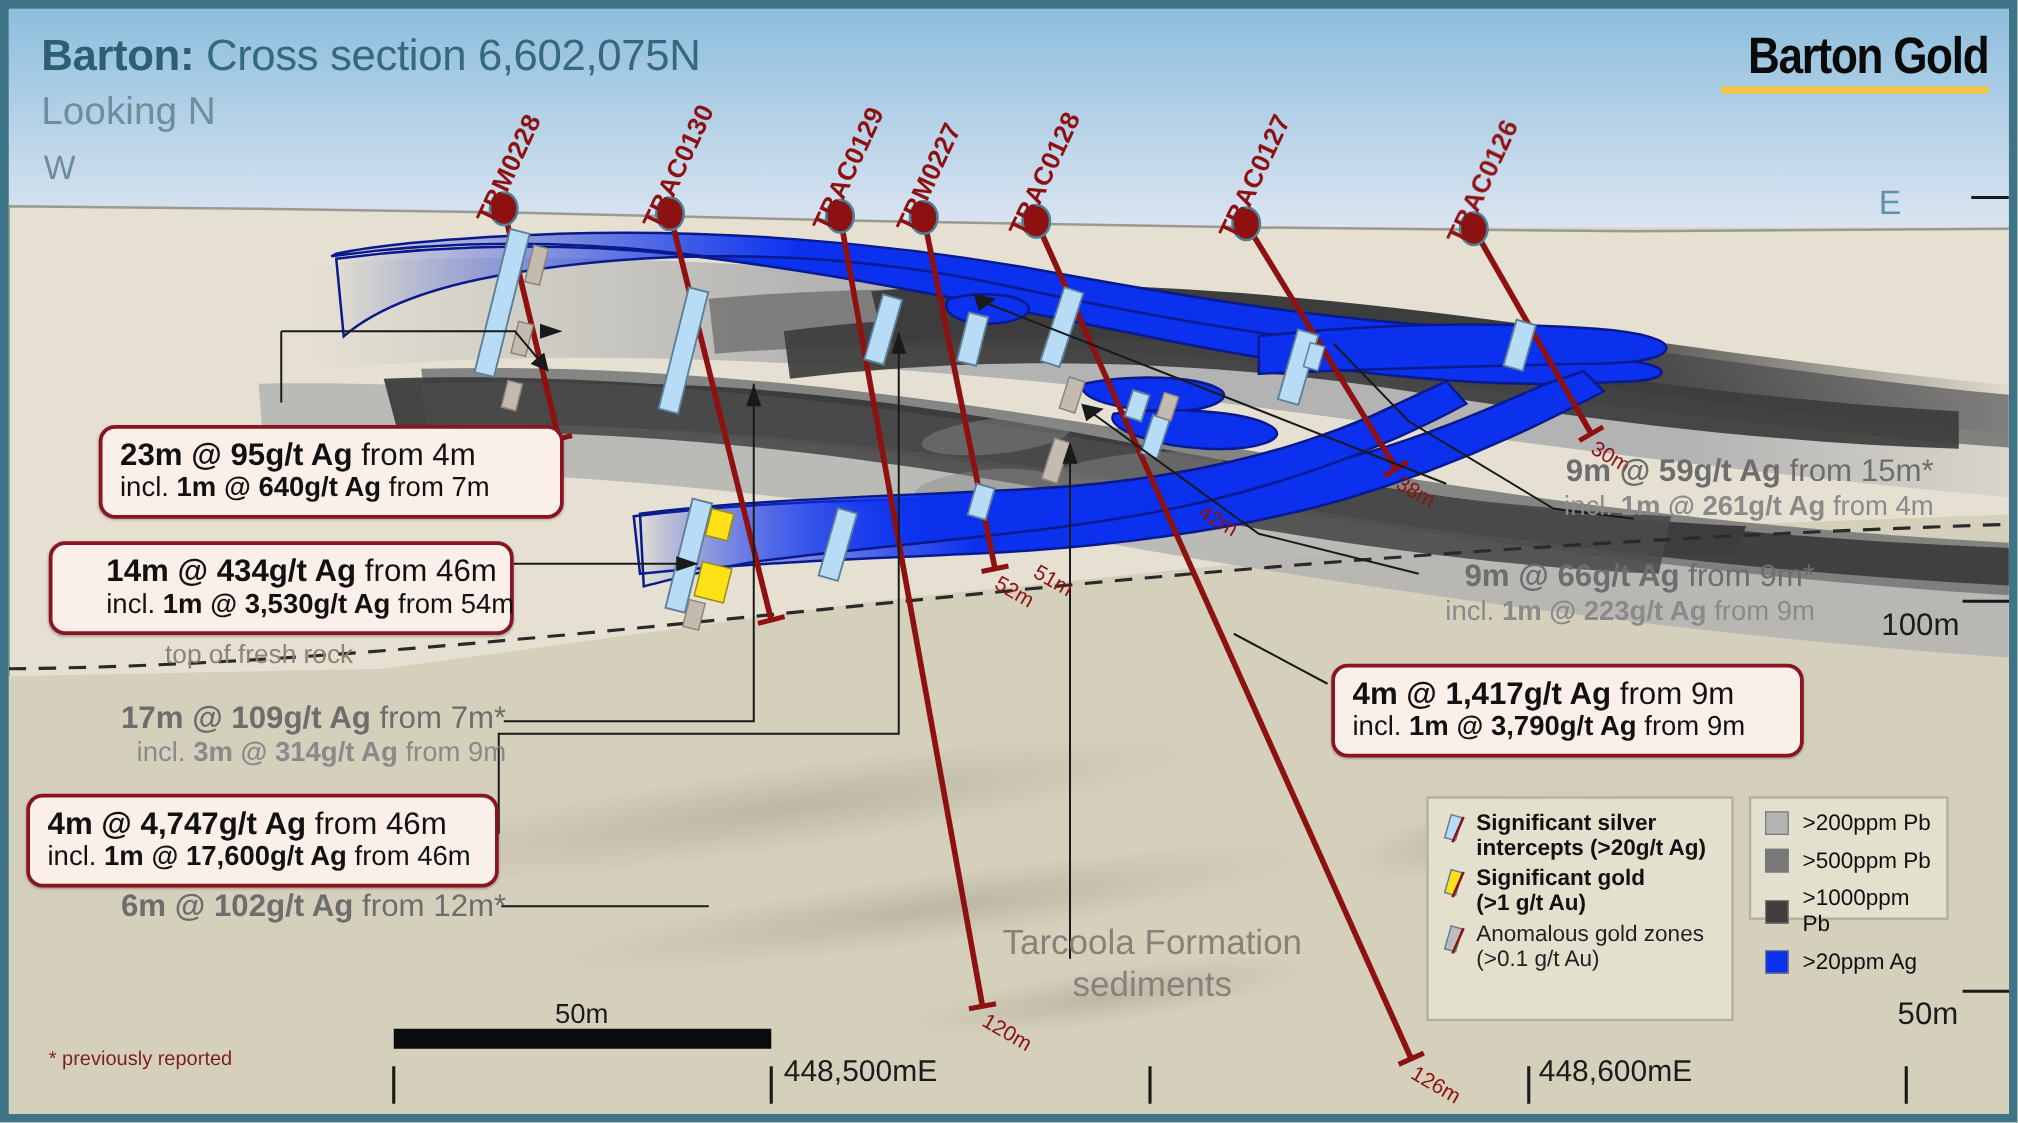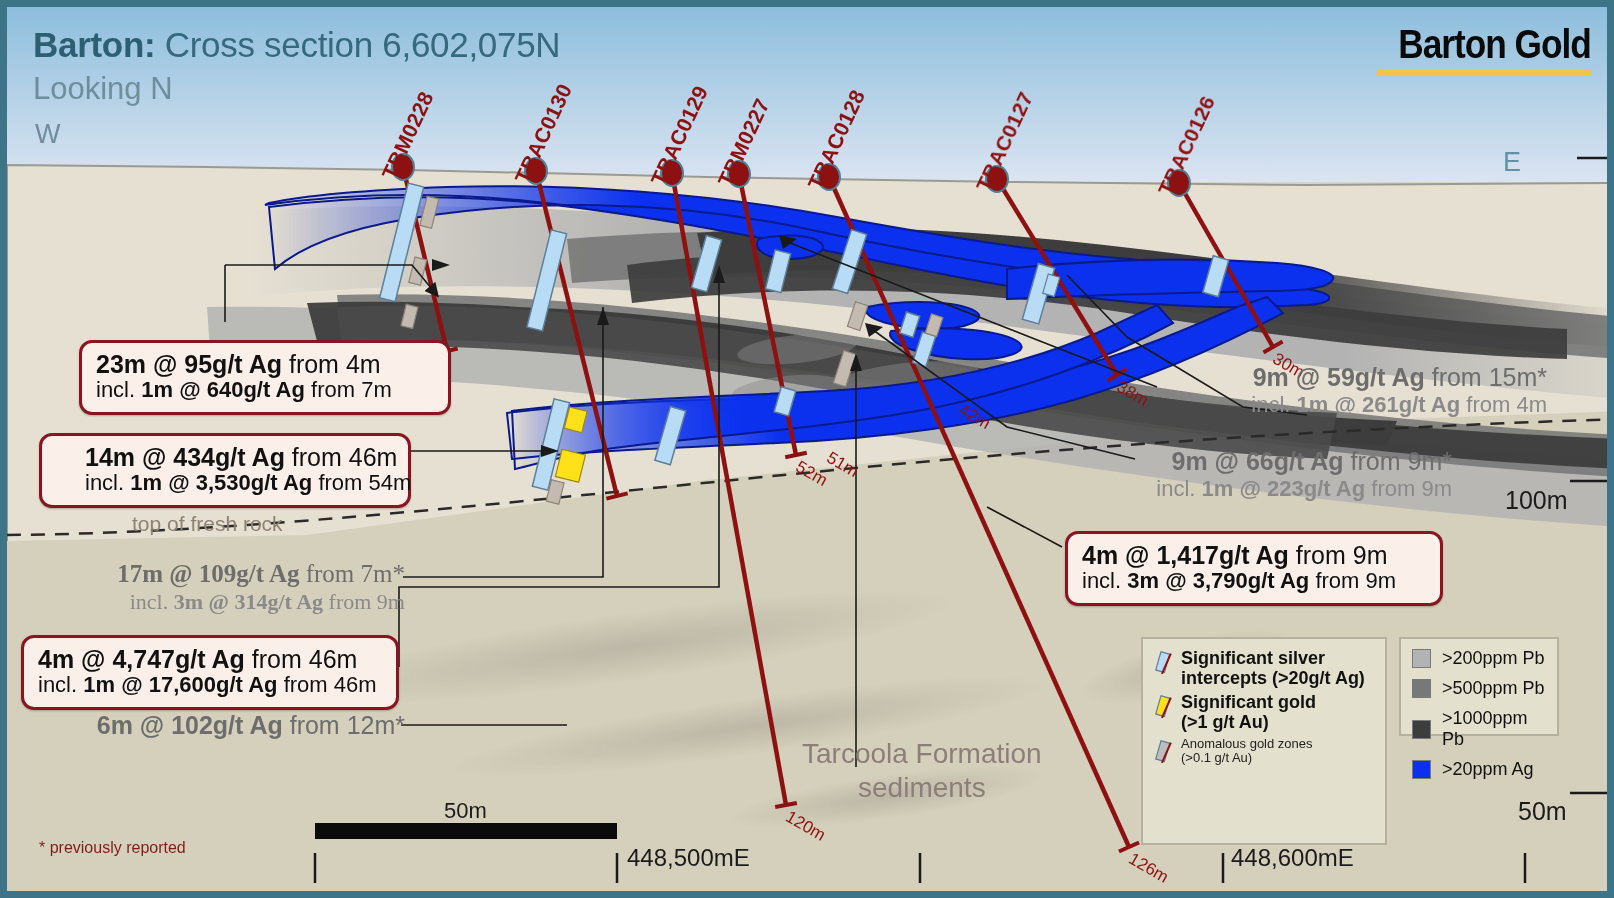--- a/index.html
+++ b/index.html
@@ -100,27 +100,27 @@
   .east-lbl { position:absolute; font-size:24px; color:#1b1b1b; }
   .elev-lbl { position:absolute; font-size:25px; color:#1b1b1b; }
 
   
   .legend-box {
     position:absolute;
     background:#e4e0ce;
     border:2px solid #b5b0a0;
     padding:9px 11px;
   }
-  #legend-symbols { left:1134px; top:630px; width:246px; height:208px; }
+  #legend-symbols { left:1134px; top:630px; width:246px; height:180px; }
   #legend-colors  { left:1392px; top:630px; width:160px; height:99px; }
 
   .lg-row { display:flex; align-items:flex-start; margin-bottom:4px; }
   .lg-sym { width:22px; flex:0 0 22px; margin-right:5px; padding-top:2px;}
   .lg-txt-b { font-size:18px; font-weight:bold; color:#111; line-height:1.12; }
-  .lg-txt-n { font-size:13px; font-weight:normal; color:#222; line-height:1.12; }
+  .lg-txt-n { font-size:18px; font-weight:normal; color:#222; line-height:1.12; }
 
   .lc-row { display:flex; align-items:center; margin-bottom:9px; }
   .lc-sw { width:19px; height:19px; flex:0 0 19px; margin-right:11px; border:1px solid #7a7a7a; }
   .lc-txt { font-size:18px; color:#111; }
 </style>
 </head>
 <body>
 
 <div id="stage">
 
@@ -404,25 +404,25 @@
       <div class="callout" style="left: 32px; top: 426px; width: 372px; padding-left: 43px;">
         <div class="l1"><b>14m @ 434g/t Ag</b><span> from 46m</span></div>
         <div class="l2"><span class="lite">incl. </span><b>1m @ 3,530g/t Ag</b><span> from 54m</span></div>
       </div>
       <div class="callout" style="left: 14px; top: 628px; width: 378px;">
         <div class="l1"><b>4m @ 4,747g/t Ag</b><span> from 46m</span></div>
         <div class="l2"><span class="lite">incl. </span><b>1m @ 17,600g/t Ag</b><span> from 46m</span></div>
       </div>
       <div class="callout" style="left: 1058px; top: 524px; width: 378px;">
         <div class="l1"><b>4m @ 1,417g/t Ag</b><span> from 9m</span></div>
-        <div class="l2"><span class="lite">incl. </span><b>3m @ 3,790g/t Ag</b><span> from 9m</span></div>
+        <div class="l2"><span class="lite">incl. </span><b>1m @ 3,790g/t Ag</b><span> from 9m</span></div>
       </div>
     </div>
   <div id="plains">
-      <div class="plain" style="left: 68px; top: 553px; width: 330px; font-family: Liberation Serif, serif;">
+      <div class="plain" style="left: 68px; top: 553px; width: 330px;">
         <div class="l1"><b>17m @ 109g/t Ag</b><span> from 7m*</span></div>
         <div class="l2"><span>incl. </span><b>3m @ 314g/t Ag</b><span> from 9m</span></div>
       </div>
       <div class="plain" style="left: 68px; top: 704px; width: 330px;">
         <div class="l1"><b>6m @ 102g/t Ag</b><span> from 12m*</span></div>
       </div>
       <div class="plain" style="left: 1160px; top: 356px; width: 380px;">
         <div class="l1"><b>9m @ 59g/t Ag</b><span> from 15m*</span></div>
         <div class="l2"><span>incl. </span><b>1m @ 261g/t Ag</b><span> from 4m</span></div>
       </div>

